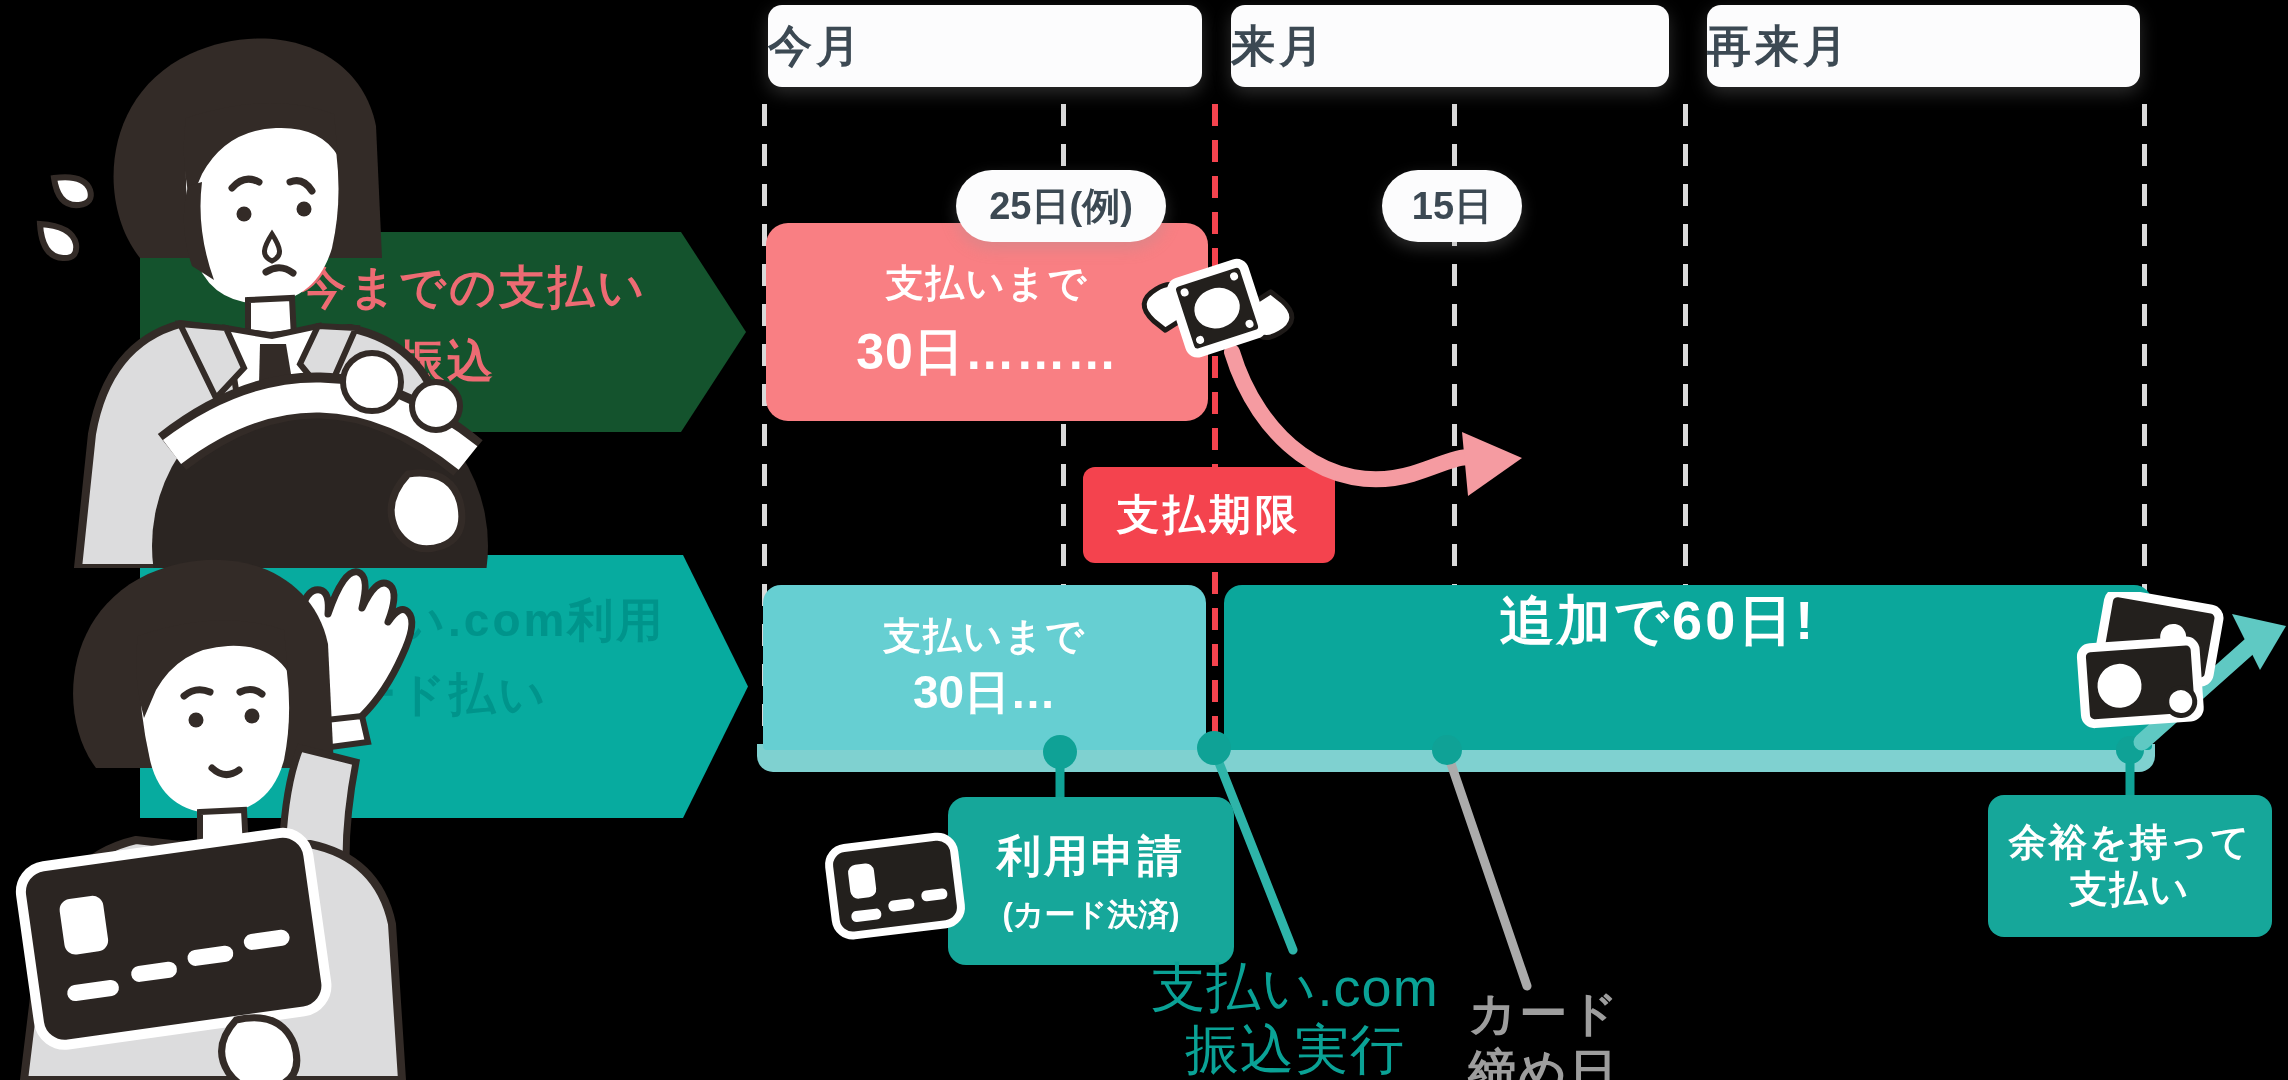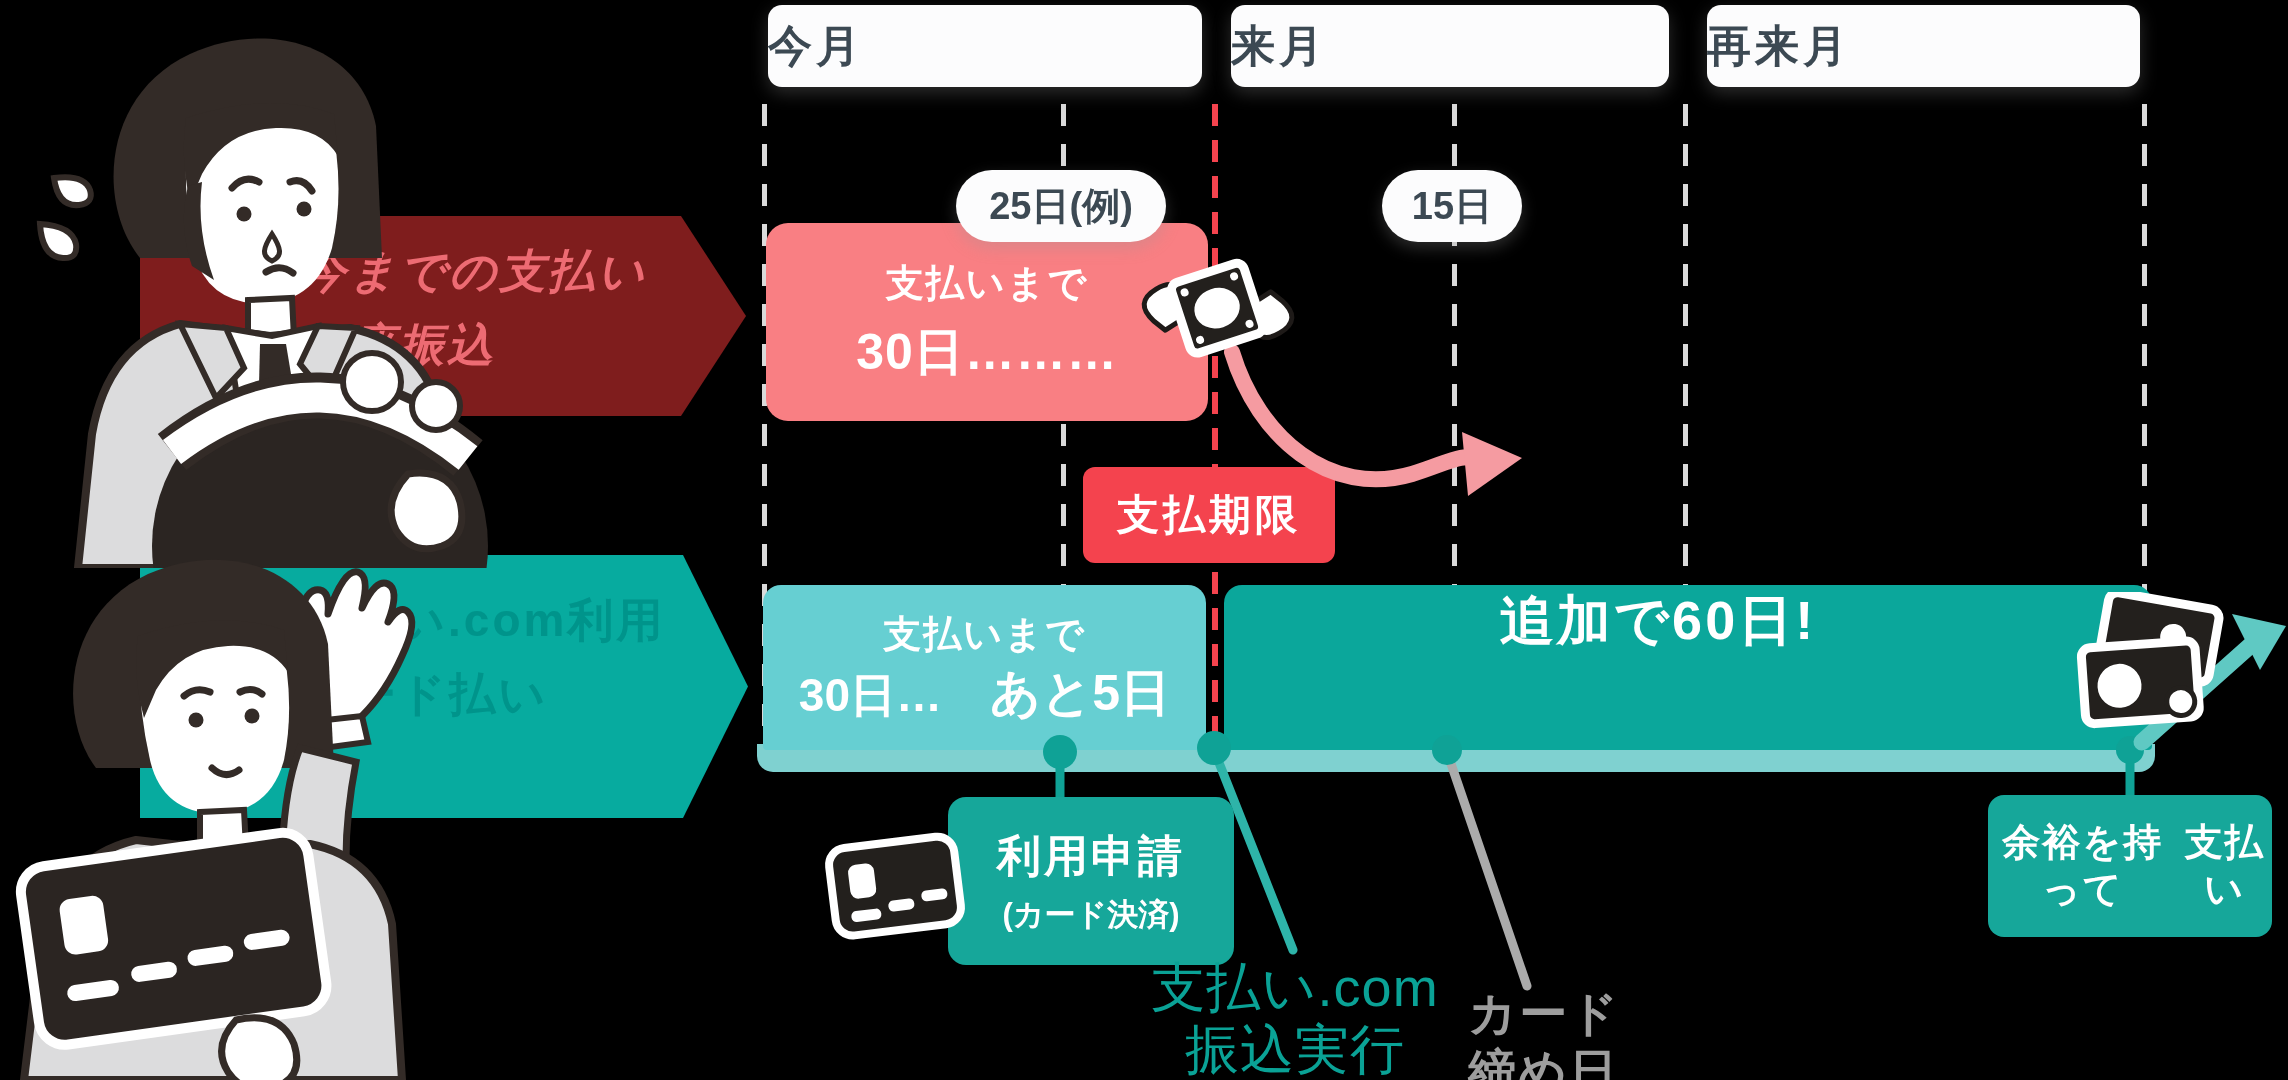--- a/index.html
+++ b/index.html
@@ -16,22 +16,22 @@
     font-size:38px;font-weight:700;box-shadow:0 6px 16px rgba(150,150,150,.30);z-index:3;margin-top:46px;}
 
   
   .vline{position:absolute;top:104px;width:5px;height:676px;z-index:1;
     background:repeating-linear-gradient(to bottom,#DADADA 0 22px,transparent 22px 40px);}
   .vline.red{background:repeating-linear-gradient(to bottom,#F4434E 0 22px,transparent 22px 36px);
     width:6px;height:646px;z-index:3;}
 
   
   .banner{position:absolute;z-index:2;}
-  .banner.pink{left:140px;top:216px;width:606px;height:200px;background:#7f1d1d;
-    clip-path:polygon(0 0,541px 0,100% 50%,541px 100%,0 100%);font-style:italic;}
+  .banner.pink{left:140px;top:232px;width:606px;height:200px;background:#14532d;
+    clip-path:polygon(0 0,541px 0,100% 50%,541px 100%,0 100%);}
   .banner.teal{left:140px;top:555px;width:608px;height:263px;background:#07AB9F;
     clip-path:polygon(0 0,543px 0,100% 50%,543px 100%,0 100%);}
   .banner-text{position:absolute;left:160px;font-weight:800;letter-spacing:3px;line-height:1.0;}
   .banner.pink .banner-text{color:#ED6B73;}
   .banner.teal .banner-text{color:#00948B;}
   .bt1{font-size:46px;}
   .bt2{font-size:46px;margin-top:28px;}
 
   
   .box-pink{position:absolute;left:766px;top:223px;width:442px;height:198px;background:#F97F83;
@@ -56,21 +56,21 @@
   .box-darkteal{position:absolute;left:1224px;top:585px;width:928px;height:165px;background:#0BA79B;
     border-radius:18px 18px 4px 4px;z-index:2;display:flex;justify-content:center;
     padding-right:60px;box-sizing:border-box;color:#fff;font-size:54px;font-weight:800;letter-spacing:3px;}
 
   .apply-badge{position:absolute;left:948px;top:797px;width:286px;height:168px;background:#16A79A;
     border-radius:18px;z-index:5;display:flex;flex-direction:column;align-items:center;
     justify-content:center;color:#fff;text-align:center;}
   .apply-badge .a1{font-size:44px;font-weight:800;letter-spacing:3px;}
   .apply-badge .a2{font-size:31px;font-weight:700;margin-top:8px;}
   .relief-badge{position:absolute;left:1988px;top:795px;width:284px;height:142px;background:#16A79A;
-    border-radius:16px;z-index:5;display:flex;flex-direction:row;align-items:center;
+    border-radius:16px;z-index:5;display:flex;flex-direction:column;align-items:center;
     justify-content:center;color:#fff;text-align:center;}
   .relief-badge div{font-size:38px;font-weight:800;letter-spacing:2px;line-height:1.25;}
 
   .exec-label{position:absolute;left:1128px;top:956px;width:334px;z-index:5;color:#0AA296;
     text-align:center;font-size:54px;font-weight:400;line-height:1.15;letter-spacing:1px;}
   .closing-label{position:absolute;left:1468px;top:985px;z-index:5;color:#9D9D9D;
     font-size:48px;font-weight:800;line-height:1.2;letter-spacing:2px;}
 
   svg{display:block;}
   .nopointer{pointer-events:none;}
@@ -121,21 +121,20 @@
 </div>
 <div class="deadline-badge">
   <span>支払期限</span>
 </div>
 
 <div class="strip"></div>
 <div class="box-lightteal">
   <div class="l1">支払いまで</div>
   <div class="l2">
     <span class="l2a">30日…</span>
-    <span class="l2b">あと5日</span>
   </div>
 </div>
 <div class="box-darkteal">
   <span>追加で60日!</span>
 </div>
 
 <div class="apply-badge">
   <div class="a1">利用申請</div>
   <div class="a2">(カード決済)</div>
 </div>

